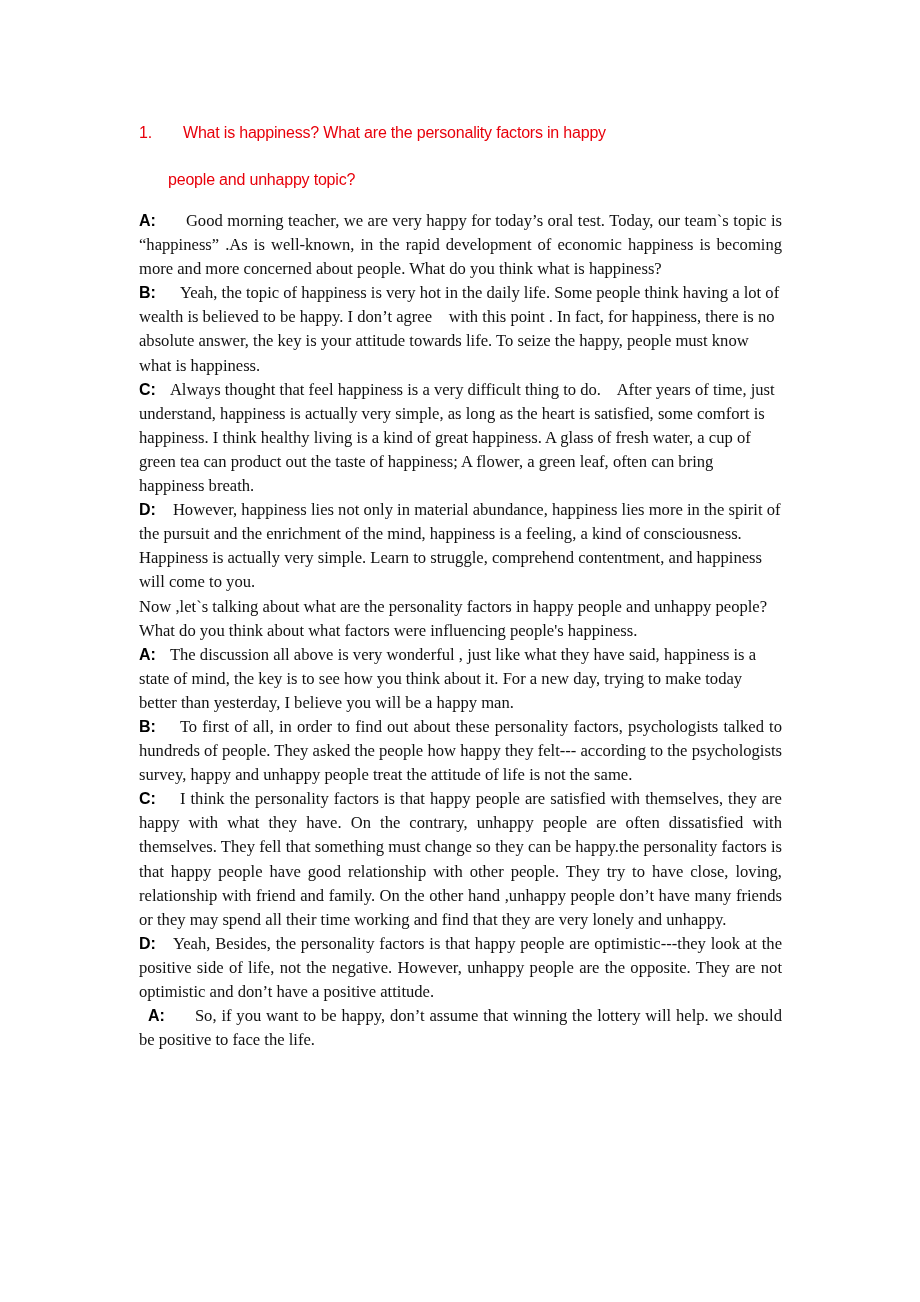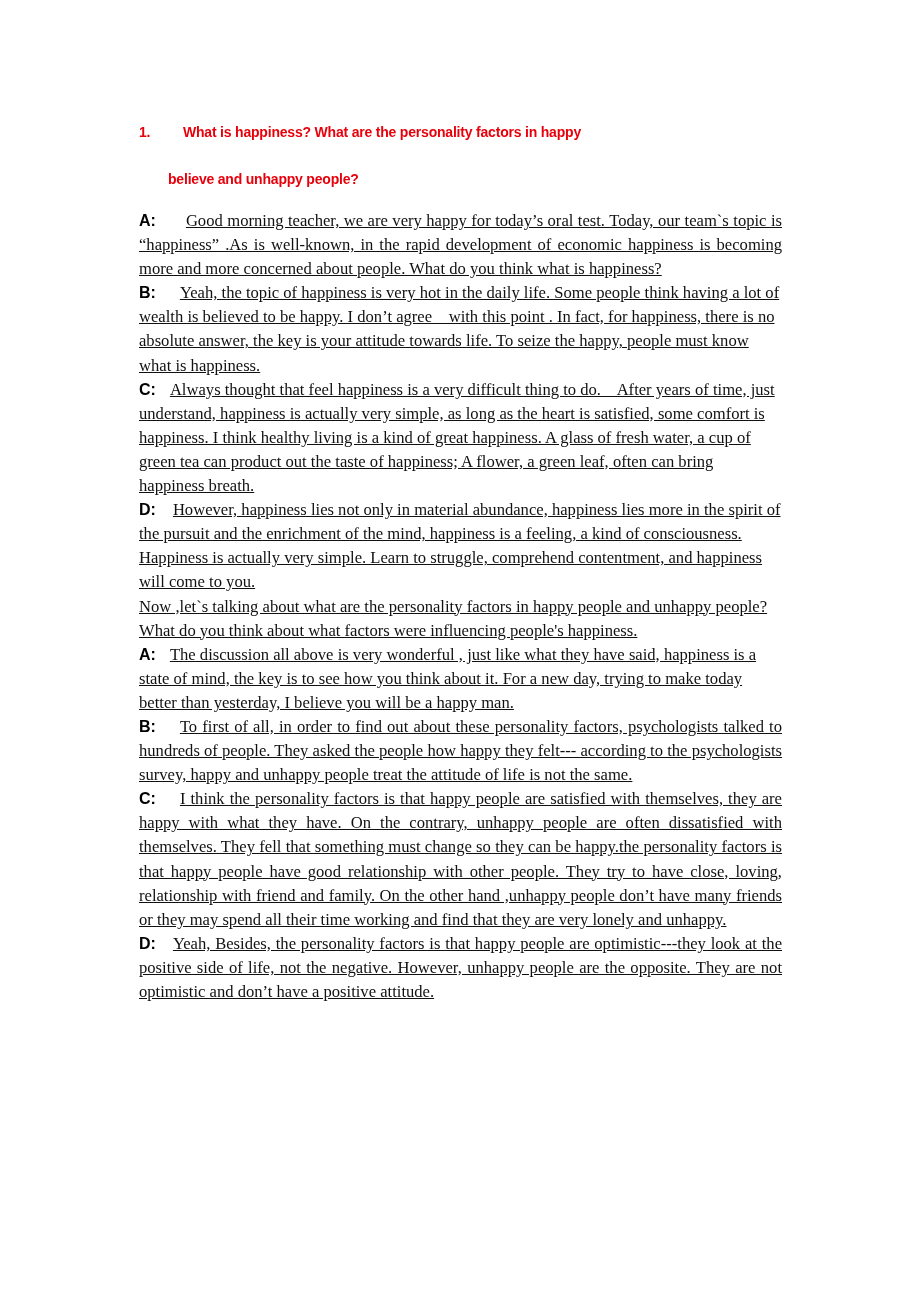--- a/index.html
+++ b/index.html
@@ -15,22 +15,22 @@
     }
     .page {
       position: absolute;
       left: 139px;
       top: 0;
       width: 643px;
     }
     .title {
       color: #e8000b;
       font-family: "Liberation Sans", "DejaVu Sans", sans-serif;
-      font-weight: bold;
-      font-size: 14px;
+      font-weight: normal;
+      font-size: 16px;
       letter-spacing: -0.2px;
       margin: 0;
     }
     .title-line1 {
       position: absolute;
       top: 124px;
       left: 0;
       white-space: nowrap;
     }
     .title-num {
@@ -49,21 +49,20 @@
       left: 0;
       width: 643px;
       font-family: "Liberation Serif", "DejaVu Serif", serif;
       font-size: 16.6px;
       line-height: 24.1px;
       color: #111111;
     }
     .para {
       margin: 0;
       text-align: left;
-      text-decoration: underline;
     }
     .para.justify {
       text-align: justify;
     }
     .speaker {
       font-family: "Liberation Sans", "DejaVu Sans", sans-serif;
       font-weight: bold;
       font-size: 16px;
       color: #000;
       display: inline-block;
@@ -75,21 +74,21 @@
     .indent-a { padding-left: 9px; }
   </style>
 </head>
 <body>
 
 <div class="page">
 
   <h1 class="title title-line1">
     <span class="title-num">1.</span><span>What is happiness? What are the personality factors in happy</span>
   </h1>
-  <div class="title title-line2">believe and unhappy people?</div>
+  <div class="title title-line2">people and unhappy topic?</div>
 
   <div class="body">
 
     <p class="para justify">
       <span class="speaker sp-gap-wide">A:</span><span>Good morning teacher, we are very happy for today’s oral test. Today, our team`s topic is “happiness” .As is well-known, in the rapid development of economic happiness is becoming more and more concerned about people. What do you think what is happiness?</span>
     </p>
 
     <p class="para">
       <span class="speaker sp-gap-mid">B:</span><span>Yeah, the topic of happiness is very hot in the daily life. Some people think having a lot of wealth is believed to be happy. I don’t agree &nbsp;&nbsp; with this point . In fact, for happiness, there is no absolute answer, the key is your attitude towards life. To seize the happy, people must know what is happiness.</span>
     </p>
@@ -112,15 +111,18 @@
     </p>
 
     <p class="para justify">
       <span class="speaker sp-gap-mid">C:</span><span>I think the personality factors is that happy people are satisfied with themselves, they are happy with what they have. On the contrary, unhappy people are often dissatisfied with themselves. They fell that something must change so they can be happy.the personality factors is that happy people have good relationship with other people. They try to have close, loving, relationship with friend and family. On the other hand ,unhappy people don’t have many friends or they may spend all their time working and find that they are very lonely and unhappy.</span>
     </p>
 
     <p class="para justify">
       <span class="speaker sp-gap">D:</span><span>Yeah, Besides, the personality factors is that happy people are optimistic---they look at the positive side of life, not the negative. However, unhappy people are the opposite. They are not optimistic and don’t have a positive attitude.</span>
     </p>
 
+    <p class="para justify">
+      <span class="indent-a"></span><span class="speaker sp-gap-wide">A:</span><span>So, if you want to be happy, don’t assume that winning the lottery will help. we should be positive to face the life.</span>
+    </p>
 
   </div>
 </div>
 
 </body></html>

